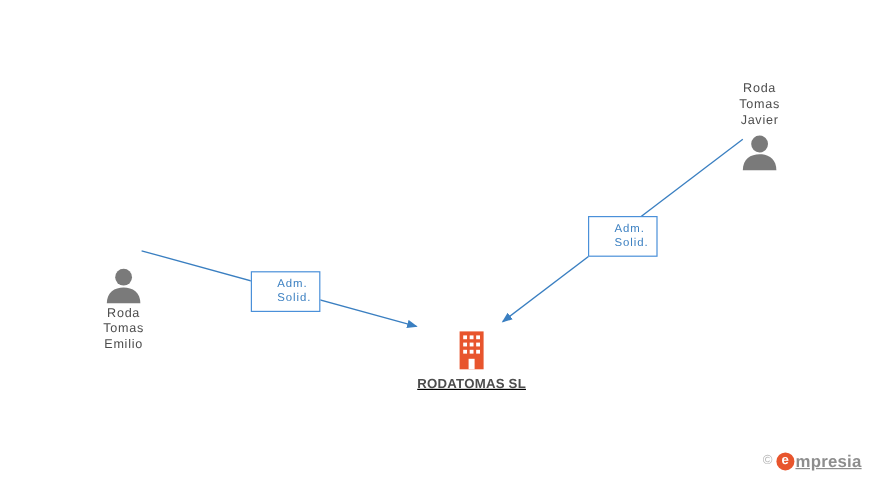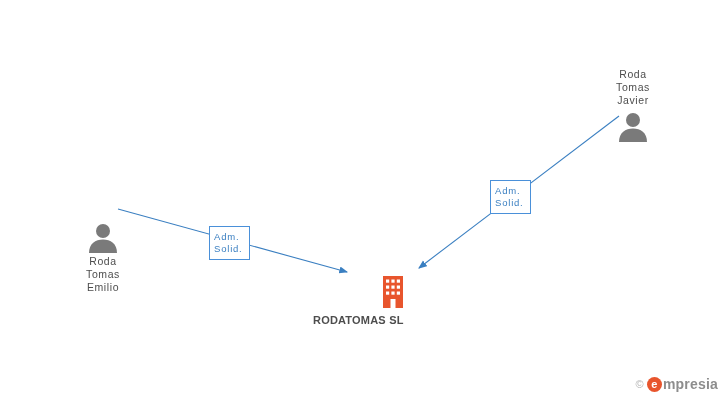--- a/index.html
+++ b/index.html
@@ -39,21 +39,22 @@
   .person-label {
     font-size: 10.5px;
     color: #4d4d4d;
     line-height: 13px;
     letter-spacing: 0.6px;
     white-space: pre-line;
     margin-top: 2px;
   }
   .company {
     position: absolute;
-    text-align: left;
+    text-align: center;
+    text-decoration: underline;
   }
   .company-icon {
     width: 26px;
     height: 32px;
     display: block;
     margin: 0 auto;
   }
   .company-label {
     font-size: 11px;
     color: #4d4d4d;
@@ -63,21 +64,21 @@
     white-space: nowrap;
   }
   .edge-box {
     position: absolute;
     border: 1px solid #4a90d9;
     background: #ffffff;
     color: #3a7fc1;
     font-size: 9.5px;
     line-height: 12px;
     letter-spacing: 0.8px;
-    padding: 4px 6px 4px 4px;
+    padding: 4px 6px 4px 21px;
     white-space: pre-line;
     text-align: left;
   }
   .watermark {
     position: absolute;
     right: 10px;
     bottom: 8px;
     display: flex;
     align-items: center;
     font-size: 15px;
@@ -99,20 +100,21 @@
     font-size: 11px;
     font-weight: bold;
     line-height: 15px;
     text-align: center;
     margin-right: 1px;
   }
   .watermark .wm-text {
     color: #8d8d8d;
     font-weight: bold;
     font-size: 14px;
+    text-decoration: underline;
   }
 </style>
 </head>
 <body>
 
 <div id="canvas">
 
   <svg class="edges" viewBox="0 0 728 400">
     <defs>
       <marker id="arrow-blue" markerWidth="9" markerHeight="9" refX="7" refY="3.2" orient="auto" markerUnits="strokeWidth">

